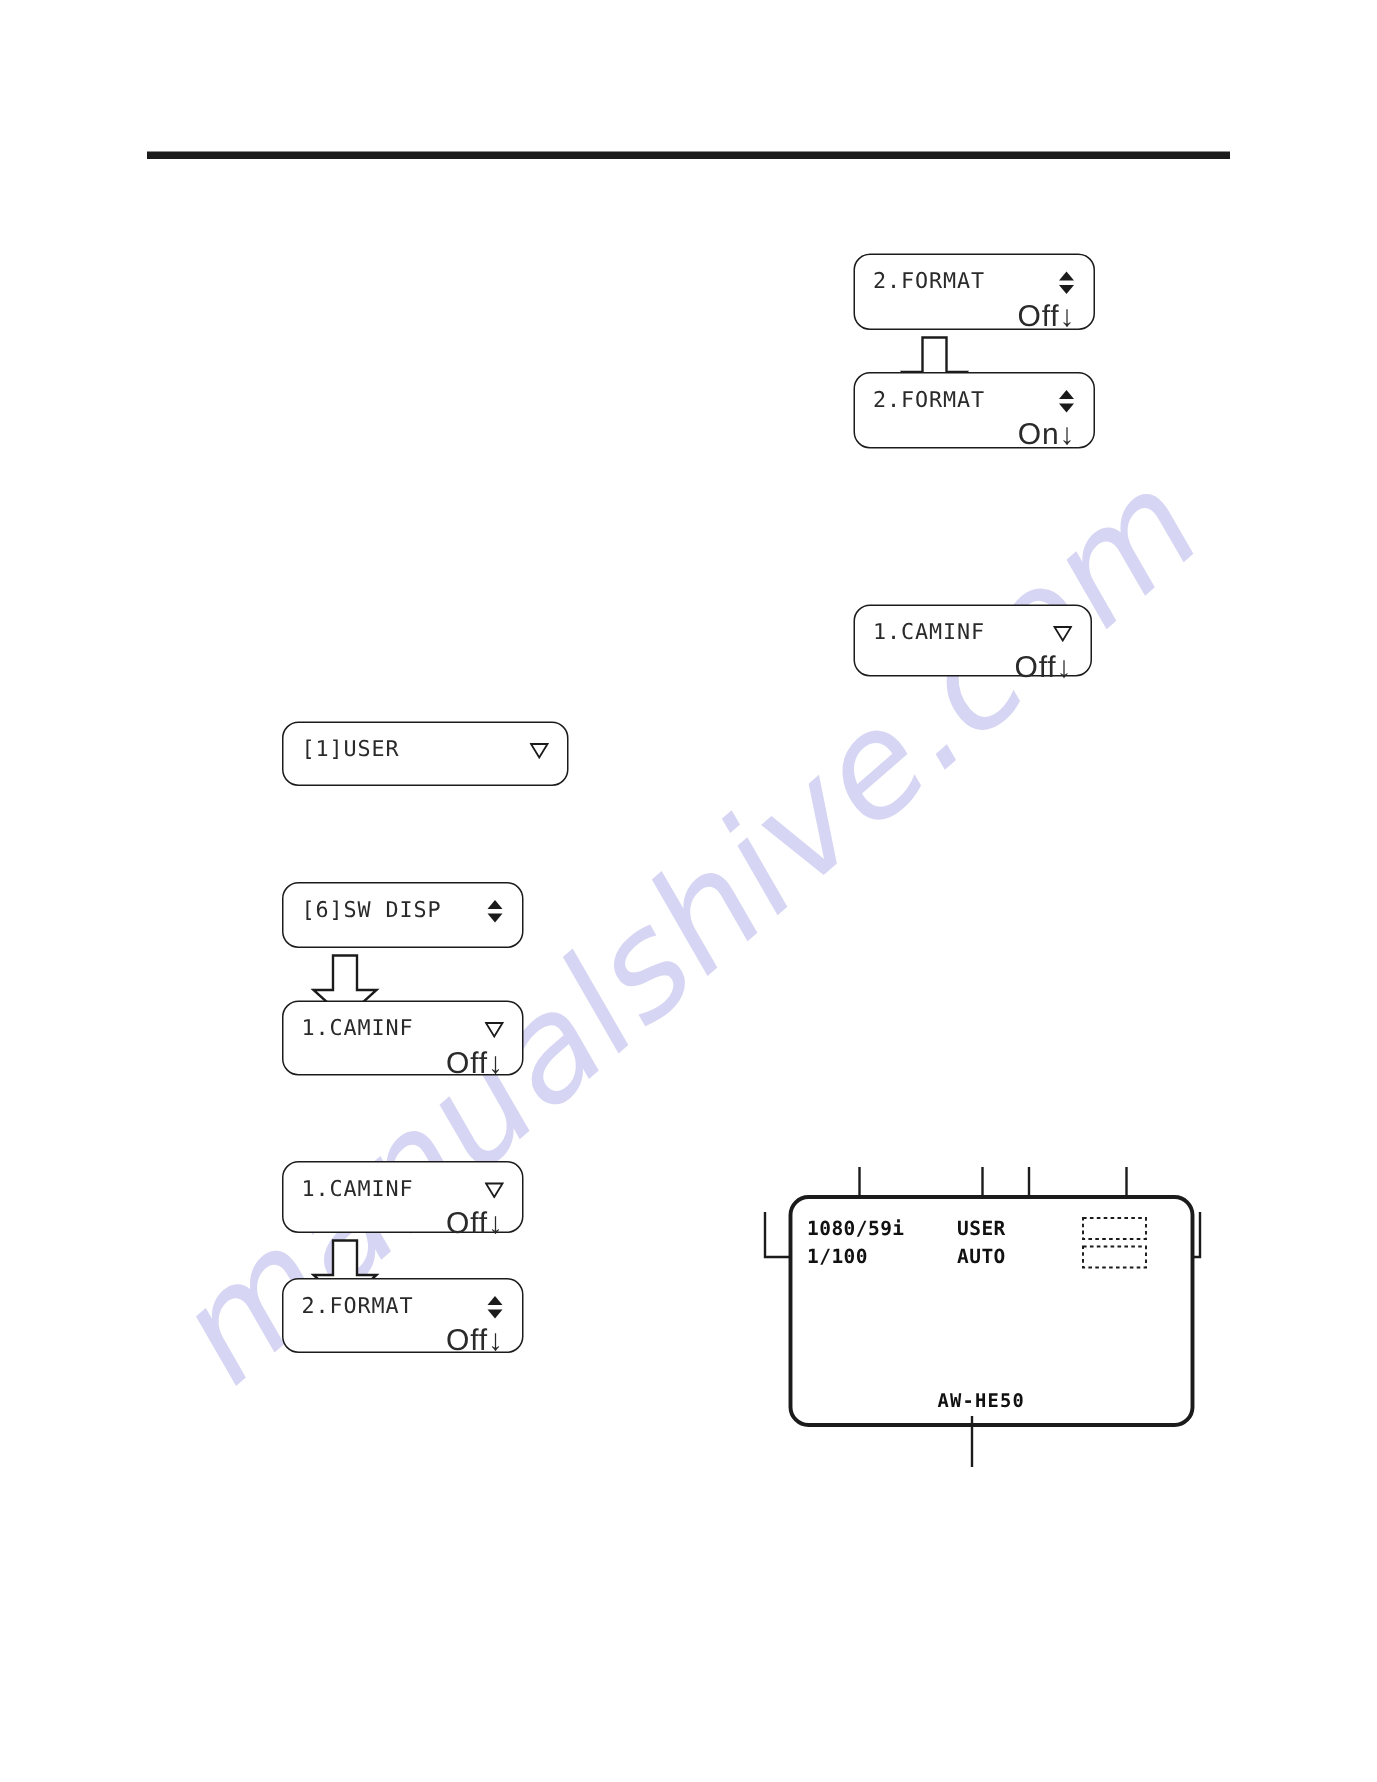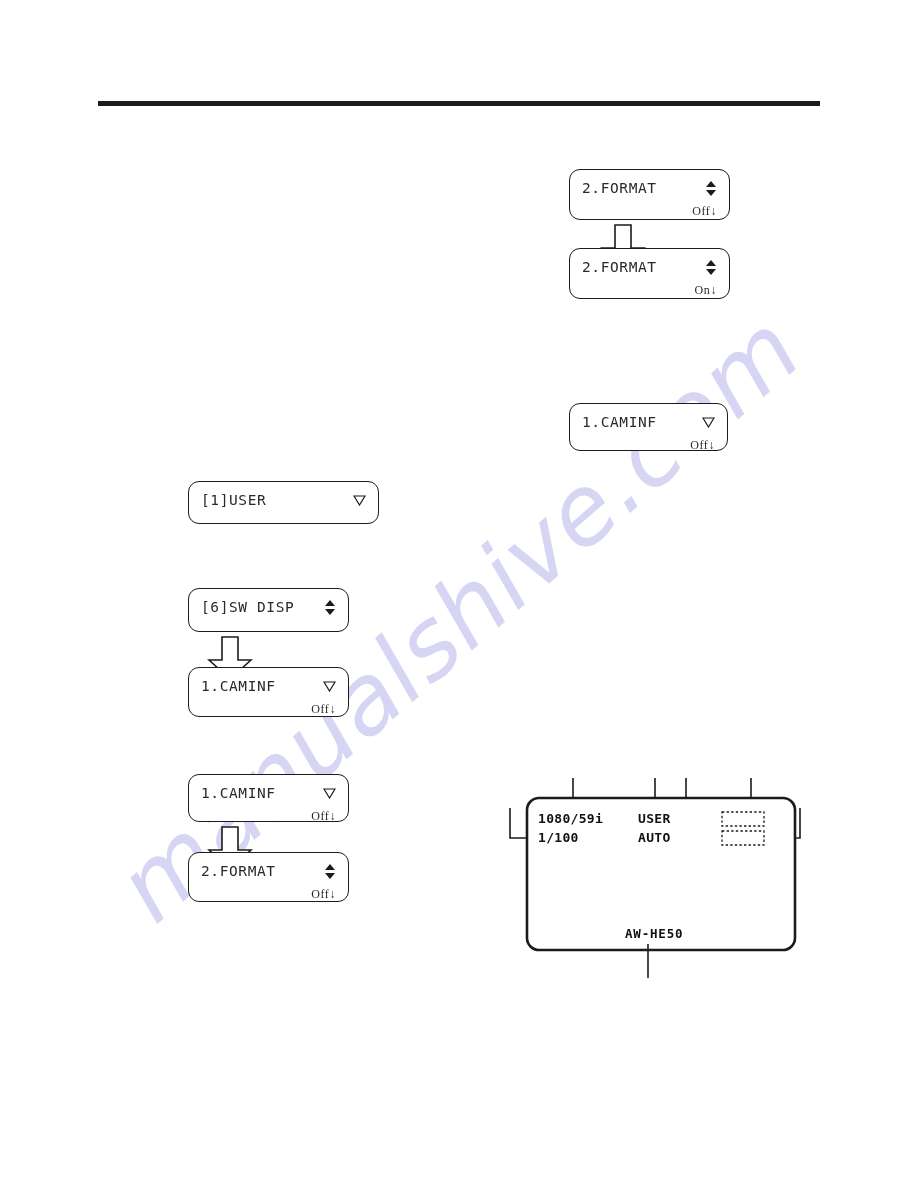--- a/index.html
+++ b/index.html
@@ -68,22 +68,22 @@
   .lcd .row.line2 { top: 30px; }
   .lcd .label {
     font-family: "DejaVu Sans Mono", monospace;
     font-size: 14.5px;
     letter-spacing: 0.6px;
     color: #2a2a2a;
     white-space: pre;
   }
   .lcd .right-val {
     margin-left: auto;
-    font-family: Liberation Serif, serif;
-    font-size: 12px;
+    font-family: Liberation Sans, sans-serif;
+    font-size: 20px;
     letter-spacing: 0.6px;
     color: #2a2a2a;
     white-space: pre;
   }
   .lcd .glyph {
     margin-left: auto;
     line-height: 1;
     display: inline-block;
   }
 

